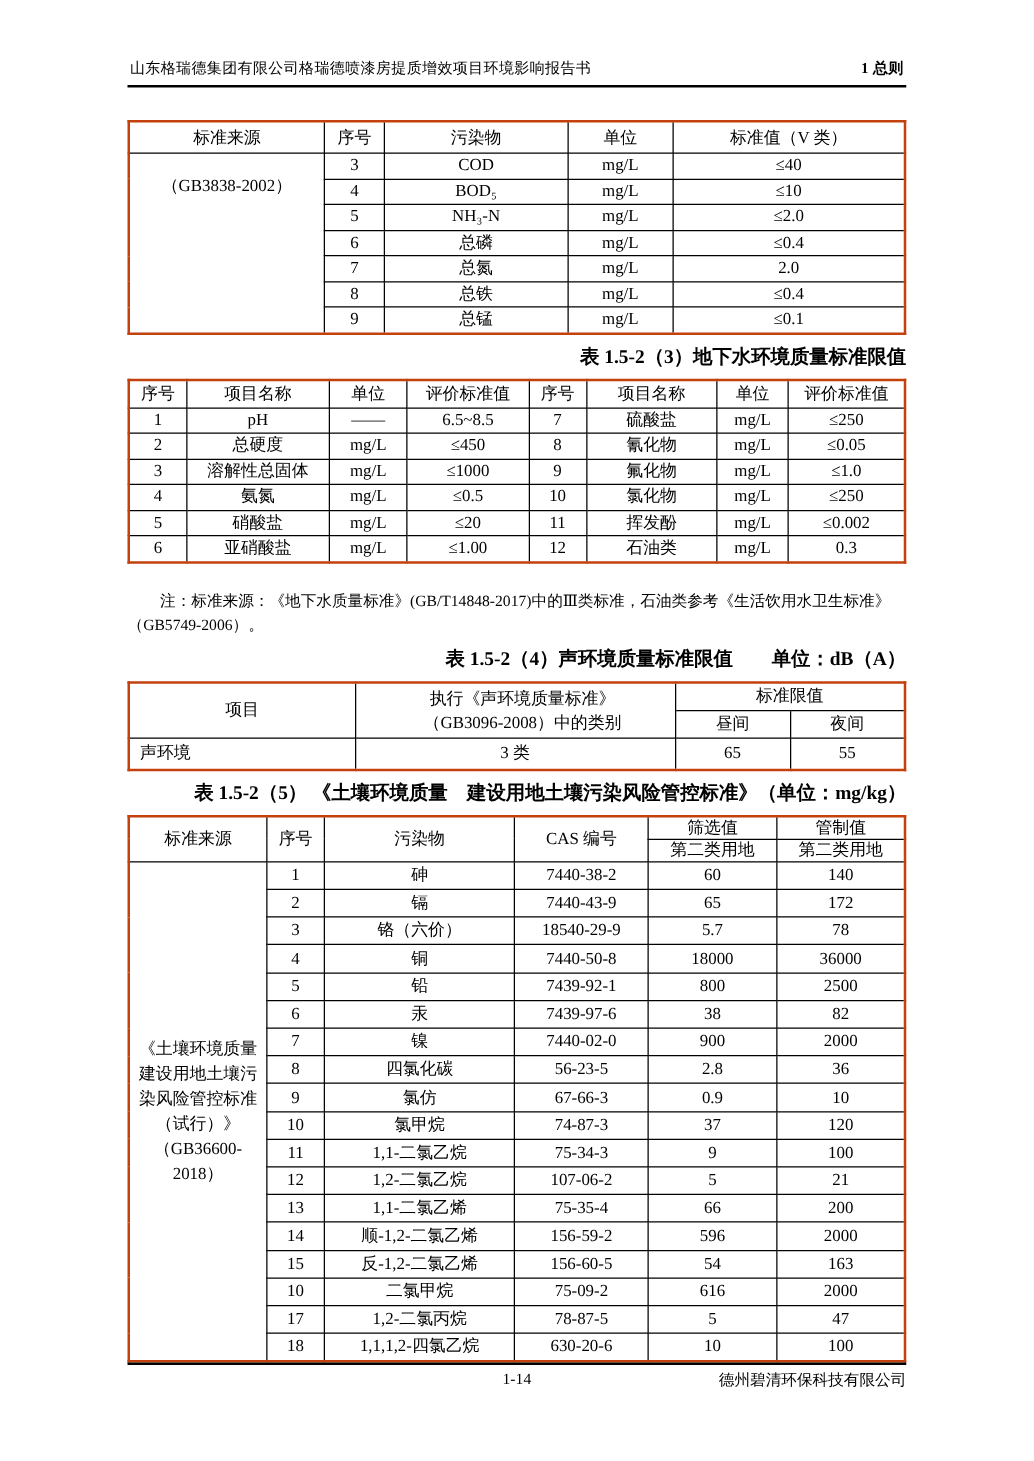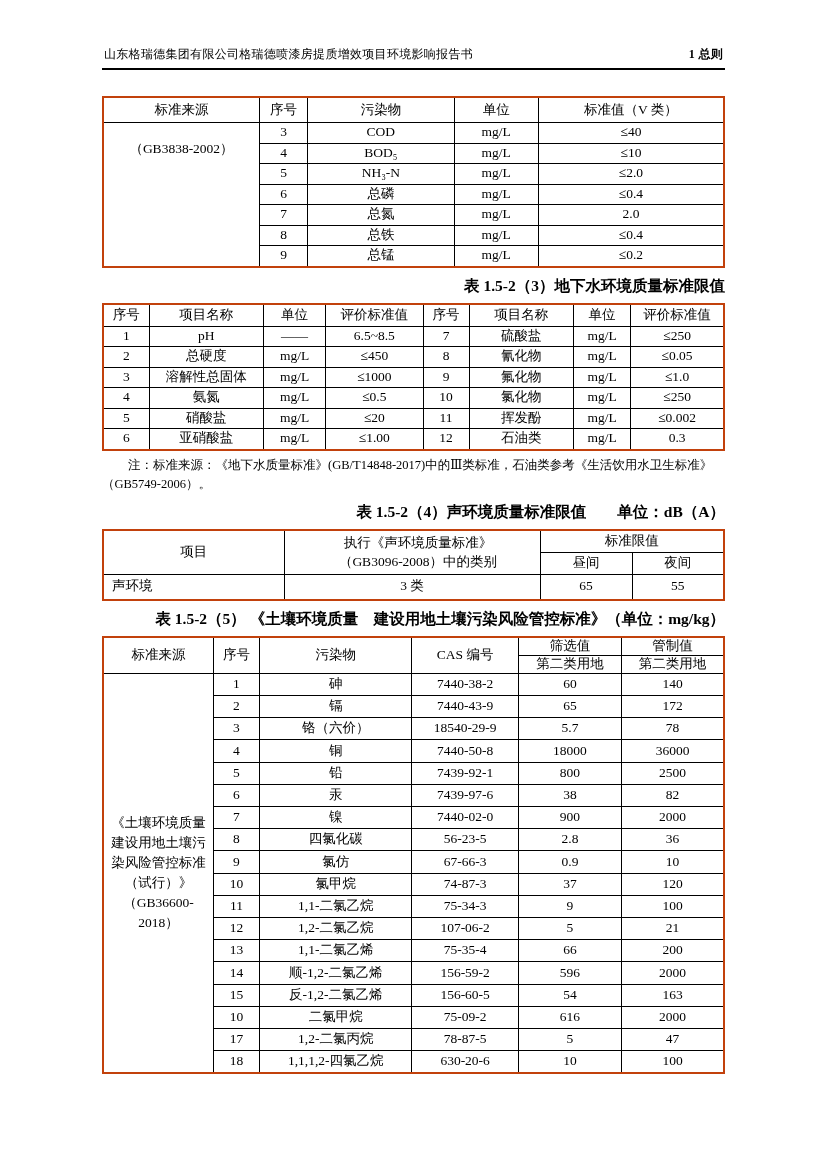--- a/index.html
+++ b/index.html
@@ -26,21 +26,21 @@
   .t1{margin-top:26px;}
   .t1 th{height:24px;}
   .t1 td{height:19.5px;}
   .t1 .source-cell{vertical-align:top;padding-top:18px;}
   
   .tbl-title{font-weight:bold;font-size:15.5px;text-align:right;margin:8px 0 7px 0;line-height:1.3;}
   
   .t2 th{height:21px;}
   .t2 td{height:19.5px;}
   
-  .note{font-size:12.5px;line-height:19px;margin-top:5px;}
+  .note{font-size:12.5px;line-height:19px;margin-top:21px;}
   .note .l1{text-indent:26px;}
   
   .t3 th{height:21px;}
   .t3 td{height:24px;}
   .t3 .cat-cell div{line-height:19px;margin-left:12px;}
   
   .t4 th{height:17px;}
   .t4 td{height:21.2px;}
   .t4 .source-cell{vertical-align:middle;padding:0 5px;line-height:20px;}
   
@@ -114,21 +114,21 @@
           <tr>
             <td>8</td>
             <td>总铁</td>
             <td>mg/L</td>
             <td>≤0.4</td>
           </tr>
           <tr>
             <td>9</td>
             <td>总锰</td>
             <td>mg/L</td>
-            <td>≤0.2</td>
+            <td>≤0.1</td>
           </tr>
         </tbody>
     </table>
 
     <div class="tbl-title">表 1.5-2（3）地下水环境质量标准限值</div>
     <table class="t2">
       <colgroup>
           <col style="width:46px">
           <col style="width:114px">
           <col style="width:62px">
@@ -401,13 +401,17 @@
             <td>1,1,1,2-四氯乙烷</td>
             <td>630-20-6</td>
             <td>10</td>
             <td>100</td>
           </tr>
         </tbody>
     </table>
 
   </div>
 
+  <div class="doc-footer">
+    <span class="page-num">1-14</span>
+    <span class="company">德州碧清环保科技有限公司</span>
+  </div>
 </div>
 
 </body></html>

